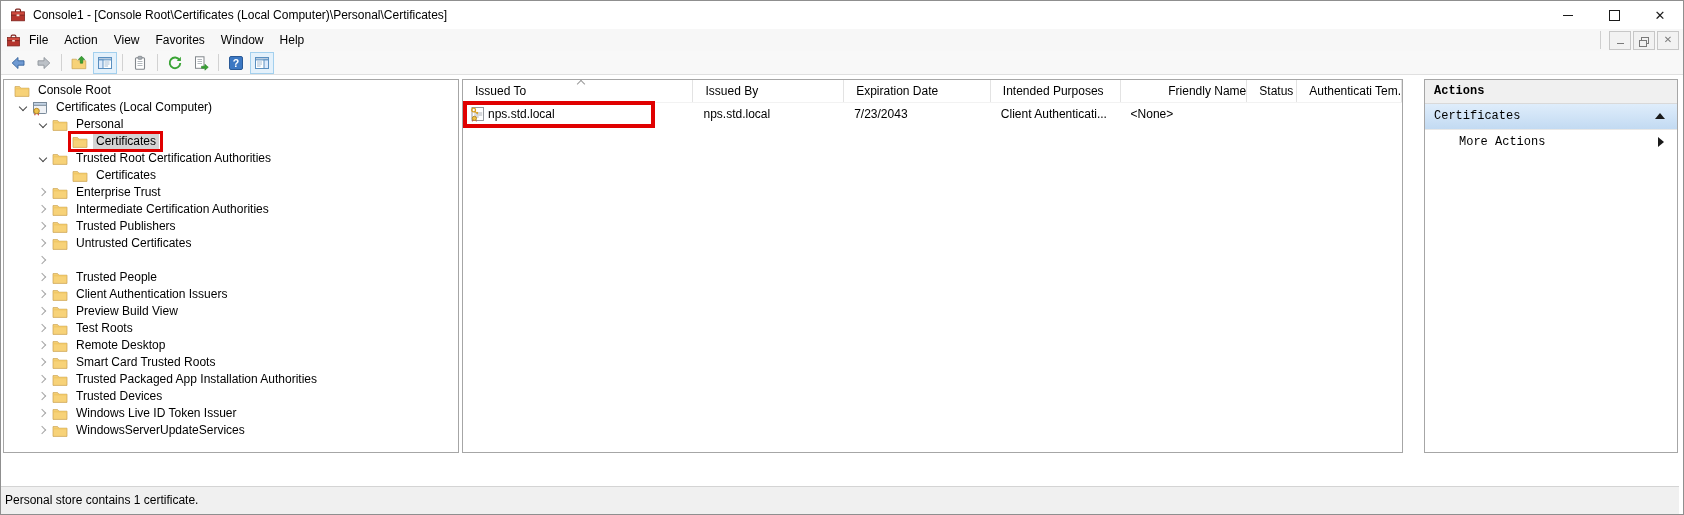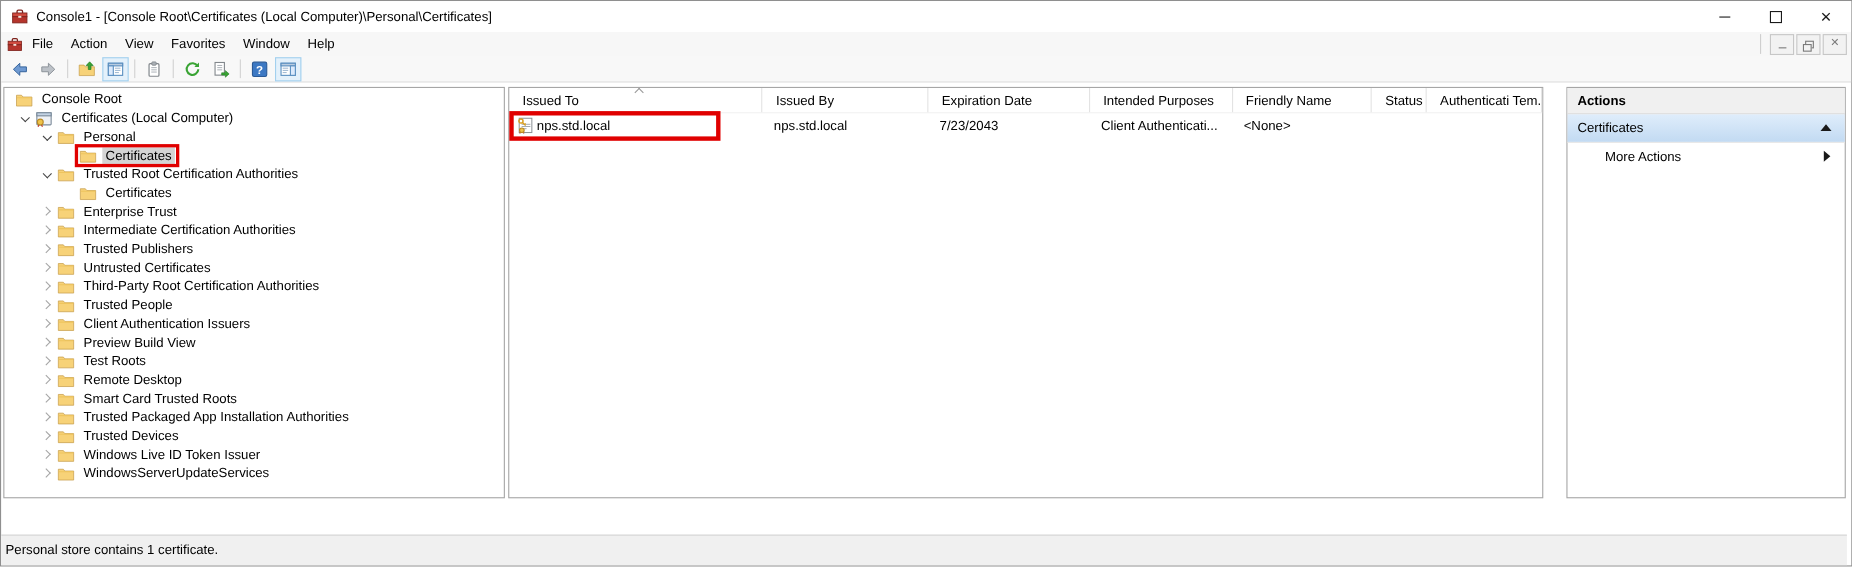--- a/index.html
+++ b/index.html
@@ -30,21 +30,21 @@
   .cclose{color:#7a7a7a;font-size:10px;line-height:1;font-weight:bold;}
   
   .toolbar{position:absolute;left:0;top:50px;right:0;height:23px;background:#f8f8f8;border-bottom:1px solid #e0e0e0;display:flex;align-items:center;padding-left:4px;}
   .tb-btn{width:22px;height:20px;display:flex;align-items:center;justify-content:center;margin:0 1px;border:1px solid transparent;}
   .tb-btn.toggled{background:#e4f1fb;border:1px solid #a3d0ee;}
   .tb-sep{width:1px;height:17px;background:#d2d2d2;margin:0 4px;}
   
   .pane{position:absolute;top:78px;height:374px;background:#fff;border:1px solid #a6a6a6;box-sizing:border-box;}
   .tree-pane{left:2px;width:456px;padding-top:2px;overflow:hidden;}
   .list-pane{left:461px;width:941px;}
-  .actions-pane{left:1423px;width:254px;}
+  .actions-pane{left:1423px;width:254px;font-family:Liberation Mono, monospace;}
   
   .trow{height:17px;display:flex;align-items:center;white-space:nowrap;}
   .chev{width:14px;height:17px;display:inline-block;position:relative;flex:none;}
   .chev.expanded::after{content:'';position:absolute;left:4px;top:5px;width:5px;height:5px;border-right:1.4px solid #484848;border-bottom:1.4px solid #484848;transform:rotate(45deg);}
   .chev.collapsed::after{content:'';position:absolute;left:3px;top:5px;width:5px;height:5px;border-top:1.4px solid #a6a6a6;border-right:1.4px solid #a6a6a6;transform:rotate(45deg);}
   .titem-box{display:inline-flex;align-items:center;padding:0 2px;height:17px;}
   .titem-box.annotated{outline:3px solid #e00000;outline-offset:-1px;}
   .ico{flex:none;margin-right:5px;}
   .tlabel{padding:1px 3px;line-height:13px;}
   .tlabel.selected{background:#d4d4d4;}
@@ -289,28 +289,20 @@
       <svg class="ico ico-folder" width="16" height="16" viewBox="0 0 16 16">
           <path d="M1 3.6 h4.6 l1.3 1.6 H15 v8.2 H1 Z" fill="#f7d278" stroke="#c9a050" stroke-width="0.7"></path>
           <path d="M1.4 5.8 H14.6" stroke="#eec45e" stroke-width="1"></path>
         </svg>
 
       <span class="tlabel">Untrusted Certificates</span>
     </span>
   </div>
     <div class="trow" style="padding-left: 32px;">
     <span class="chev collapsed"></span>
-    <span class="titem-box">
-      <svg class="ico ico-folder" width="16" height="16" viewBox="0 0 16 16">
-          <path d="M1 3.6 h4.6 l1.3 1.6 H15 v8.2 H1 Z" fill="#f7d278" stroke="#c9a050" stroke-width="0.7"></path>
-          <path d="M1.4 5.8 H14.6" stroke="#eec45e" stroke-width="1"></path>
-        </svg>
-
-      <span class="tlabel">Third-Party Root Certification Authorities</span>
-    </span>
   </div>
     <div class="trow" style="padding-left: 32px;">
     <span class="chev collapsed"></span>
     <span class="titem-box">
       <svg class="ico ico-folder" width="16" height="16" viewBox="0 0 16 16">
           <path d="M1 3.6 h4.6 l1.3 1.6 H15 v8.2 H1 Z" fill="#f7d278" stroke="#c9a050" stroke-width="0.7"></path>
           <path d="M1.4 5.8 H14.6" stroke="#eec45e" stroke-width="1"></path>
         </svg>
 
       <span class="tlabel">Trusted People</span>
@@ -428,21 +420,21 @@
     <span class="hlabel">Issued By</span>
   </div>
       <div class="hcell" style="width: 147px;">
     
     <span class="hlabel">Expiration Date</span>
   </div>
       <div class="hcell" style="width: 130px;">
     
     <span class="hlabel">Intended Purposes</span>
   </div>
-      <div class="hcell" style="width: 127px;">
+      <div class="hcell" style="width: 127px; text-align: right;">
     
     <span class="hlabel">Friendly Name</span>
   </div>
       <div class="hcell" style="width: 50px;">
     
     <span class="hlabel">Status</span>
   </div>
       <div class="hcell" style="width: 105px;">
     
     <span class="hlabel">Authenticati Tem...</span>

